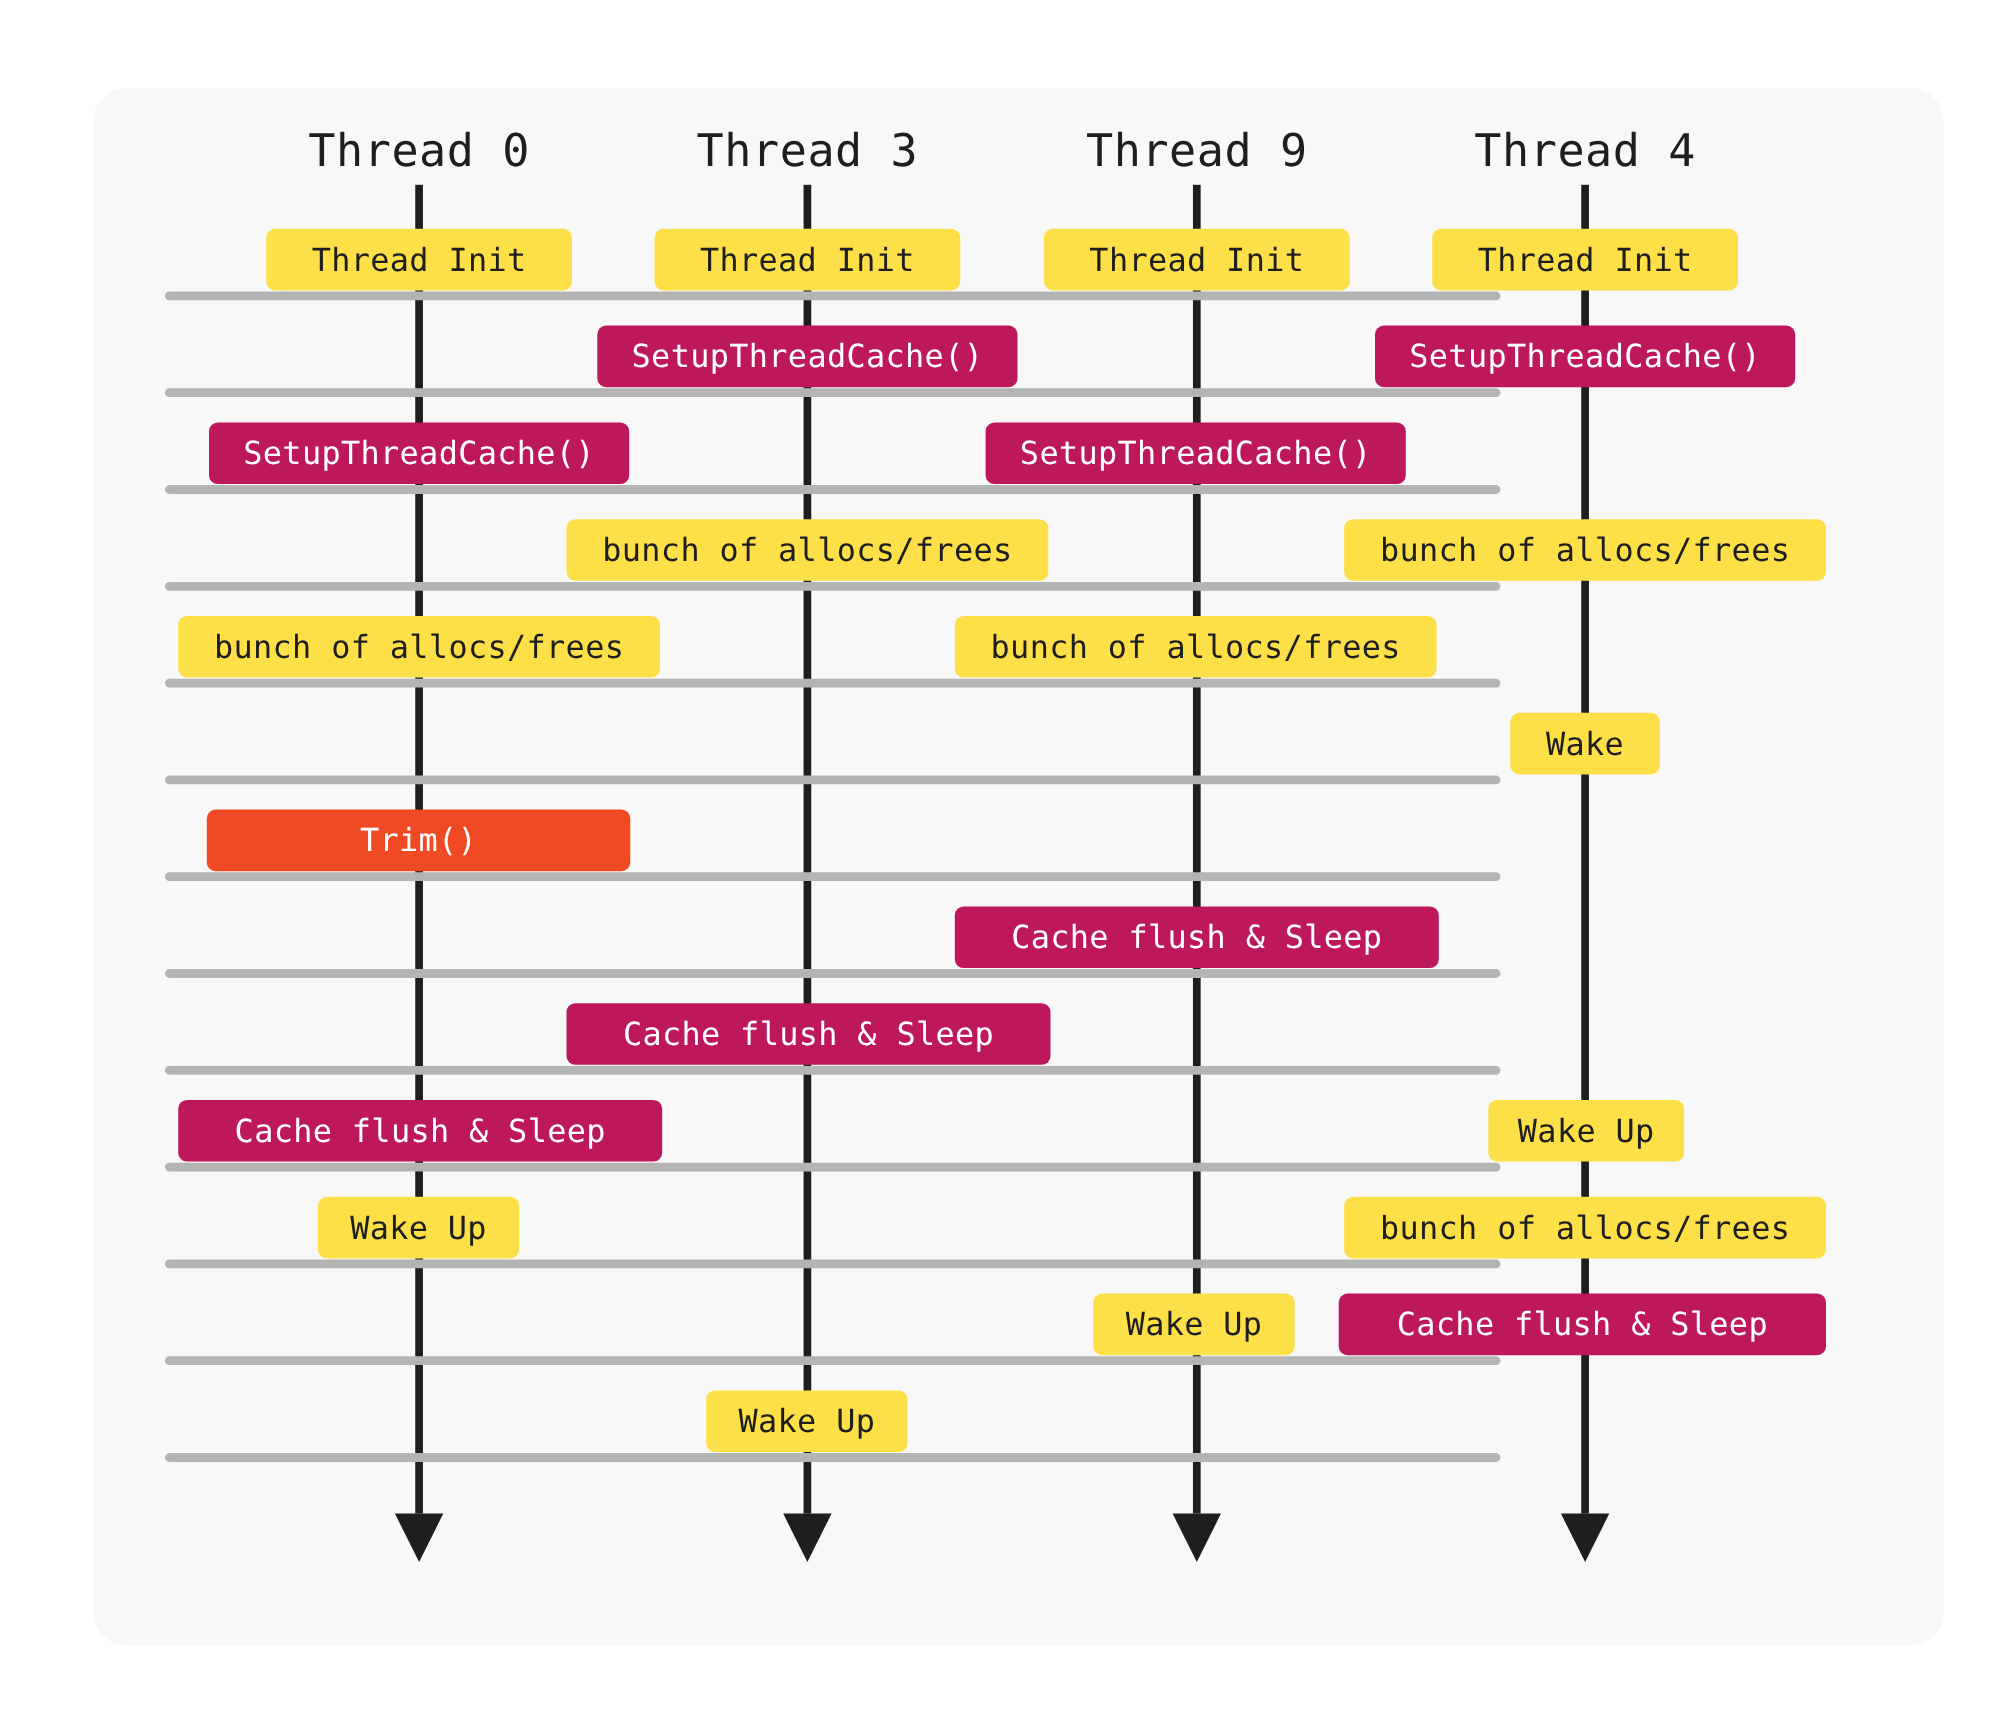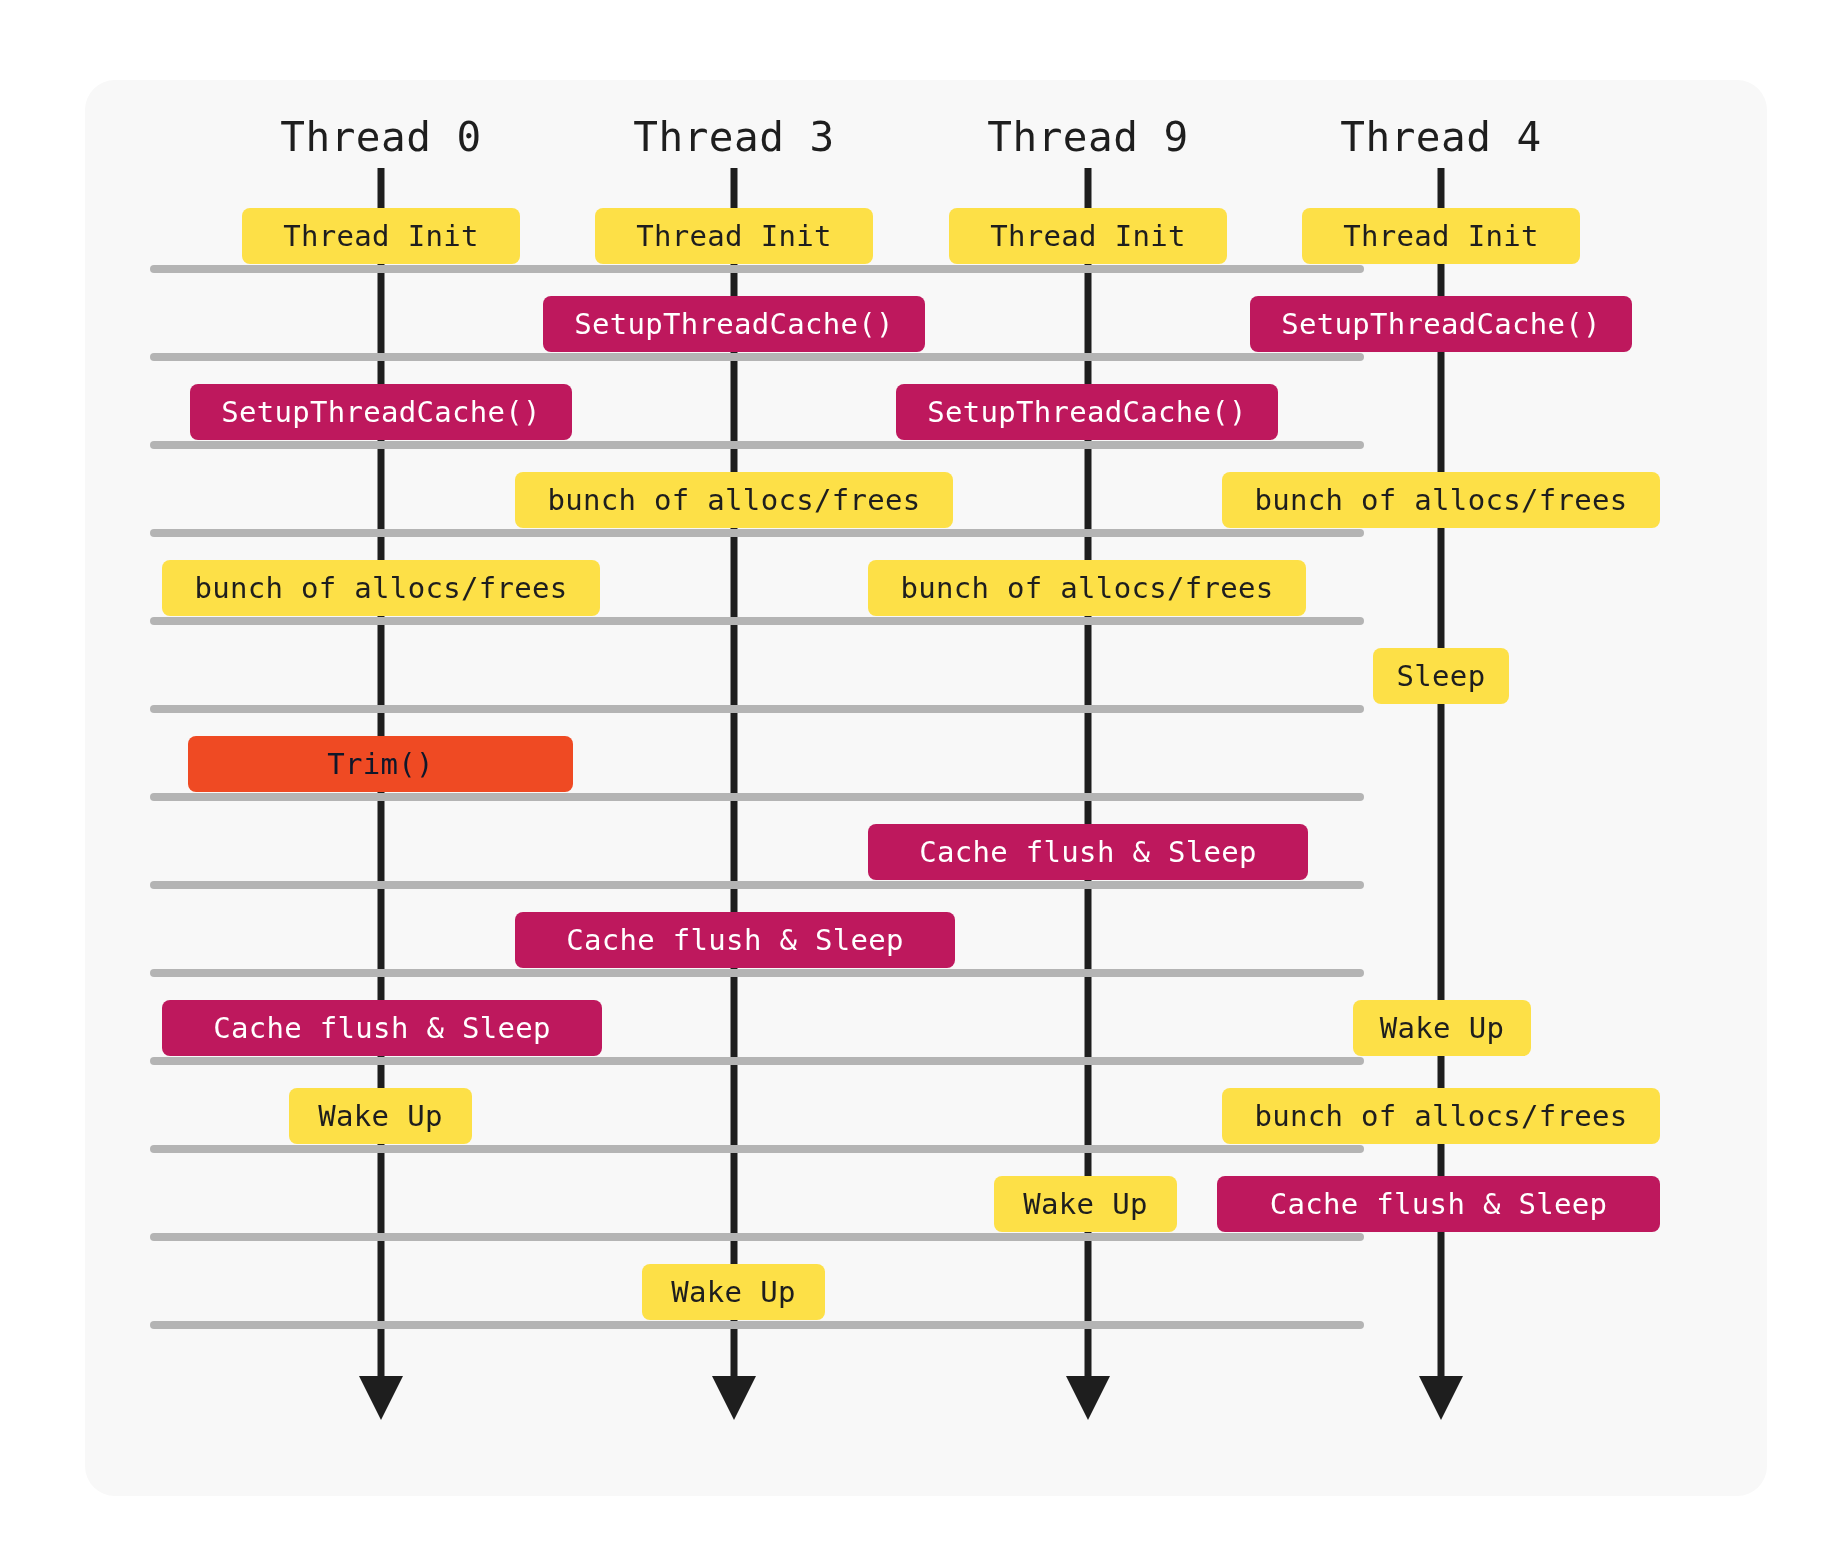--- a/index.html
+++ b/index.html
@@ -79,21 +79,21 @@
     border-radius: 8px;
     font-size: 29px;
     text-align: center;
     white-space: nowrap;
     box-sizing: border-box;
     padding: 0 22px;
     letter-spacing: 0.3px;
   }
   .evt.yellow { background: #fde047; color: #1e1e1e; }
   .evt.blue   { background: #be185d; color: #ffffff; }
-  .evt.red    { background: #ef4a23; color: #0f172a; }
+  .evt.red    { background: #ef4a23; color: #ffffff; }
 </style>
 </head>
 <body>
 
 <div id="canvas">
   <div id="card"></div>
 
   <div id="lanes-layer">
       <div class="lifeline" style="left: 381px; top: 168px; height: 1208px;"></div>
       <div class="arrowhead" style="left: 381px; top: 1376px;"></div>
@@ -125,21 +125,21 @@
       <div class="evt yellow" style="left: 949px; width: 278px; top: 208px;">Thread Init</div>
       <div class="evt yellow" style="left: 1302px; width: 278px; top: 208px;">Thread Init</div>
       <div class="evt blue" style="left: 543px; width: 382px; top: 296px;">SetupThreadCache()</div>
       <div class="evt blue" style="left: 1250px; width: 382px; top: 296px;">SetupThreadCache()</div>
       <div class="evt blue" style="left: 190px; width: 382px; top: 384px;">SetupThreadCache()</div>
       <div class="evt blue" style="left: 896px; width: 382px; top: 384px;">SetupThreadCache()</div>
       <div class="evt yellow" style="left: 515px; width: 438px; top: 472px;">bunch of allocs/frees</div>
       <div class="evt yellow" style="left: 1222px; width: 438px; top: 472px;">bunch of allocs/frees</div>
       <div class="evt yellow" style="left: 162px; width: 438px; top: 560px;">bunch of allocs/frees</div>
       <div class="evt yellow" style="left: 868px; width: 438px; top: 560px;">bunch of allocs/frees</div>
-      <div class="evt yellow" style="left: 1373px; width: 136px; top: 648px;">Sleep</div>
+      <div class="evt yellow" style="left: 1373px; width: 136px; top: 648px;">Wake</div>
       <div class="evt red" style="left: 188px; width: 385px; top: 736px;">Trim()</div>
       <div class="evt blue" style="left: 868px; width: 440px; top: 824px;">Cache flush &amp; Sleep</div>
       <div class="evt blue" style="left: 515px; width: 440px; top: 912px;">Cache flush &amp; Sleep</div>
       <div class="evt blue" style="left: 162px; width: 440px; top: 1000px;">Cache flush &amp; Sleep</div>
       <div class="evt yellow" style="left: 1353px; width: 178px; top: 1000px;">Wake Up</div>
       <div class="evt yellow" style="left: 289px; width: 183px; top: 1088px;">Wake Up</div>
       <div class="evt yellow" style="left: 1222px; width: 438px; top: 1088px;">bunch of allocs/frees</div>
       <div class="evt yellow" style="left: 994px; width: 183px; top: 1176px;">Wake Up</div>
       <div class="evt blue" style="left: 1217px; width: 443px; top: 1176px;">Cache flush &amp; Sleep</div>
       <div class="evt yellow" style="left: 642px; width: 183px; top: 1264px;">Wake Up</div>

